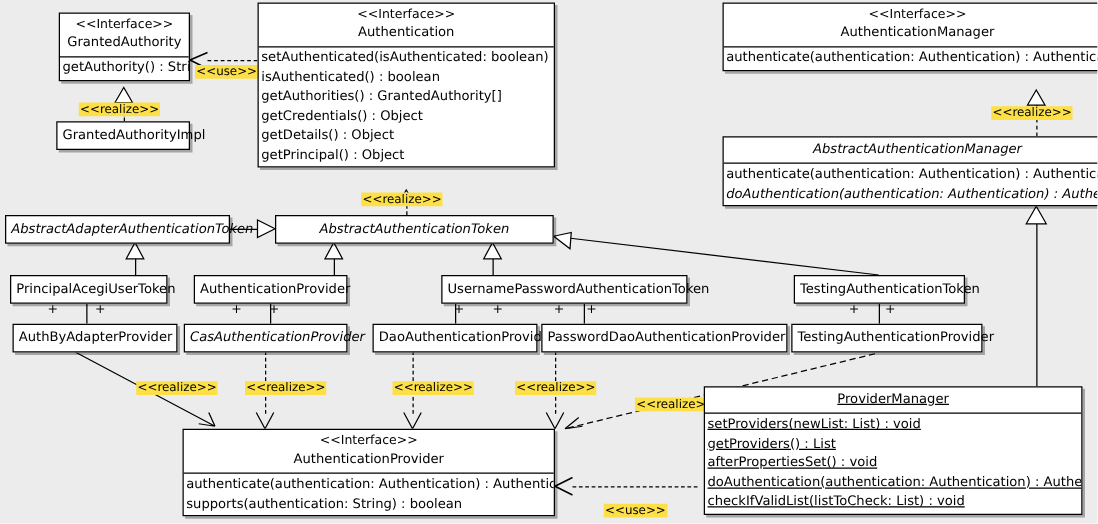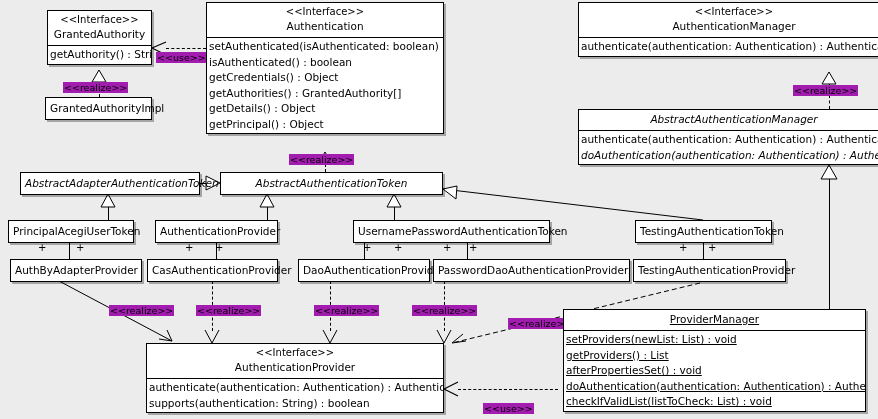--- a/index.html
+++ b/index.html
@@ -89,21 +89,21 @@
     line-height: 10px;
     color: #000;
     z-index: 3;
   }
   .edge-label {
     position: absolute;
     font-size: 9.5px;
     line-height: 11px;
     color: #000;
     white-space: nowrap;
-    background: #a21caf;
+    background: #fde047;
     padding: 0 1px;
     z-index: 4;
   }
   .svg-layer {
     position: absolute;
     left: 0; top: 0;
     width: 878px;
     height: 419px;
     z-index: 3;
     overflow: visible;
@@ -217,22 +217,22 @@
   </div>
 
   <div class="uml-class" style="left:206px; top:2px; width:238px;">
     <div class="uml-header">
       <span class="uml-stereotype">&lt;&lt;Interface&gt;&gt;</span>
       <span class="uml-name">Authentication</span>
     </div>
     <div class="uml-members">
       <span class="uml-member">setAuthenticated(isAuthenticated: boolean) : void</span>
       <span class="uml-member">isAuthenticated() : boolean</span>
+      <span class="uml-member">getAuthorities() : GrantedAuthority[]</span>
       <span class="uml-member">getCredentials() : Object</span>
-      <span class="uml-member">getAuthorities() : GrantedAuthority[]</span>
       <span class="uml-member">getDetails() : Object</span>
       <span class="uml-member">getPrincipal() : Object</span>
     </div>
   </div>
 
   <div class="uml-class" style="left:578px; top:2px; width:312px;">
     <div class="uml-header">
       <span class="uml-stereotype">&lt;&lt;Interface&gt;&gt;</span>
       <span class="uml-name">AuthenticationManager</span>
     </div>
@@ -244,21 +244,21 @@
   <div class="uml-class" style="left:578px; top:109px; width:312px;">
     <div class="uml-header">
       <span class="uml-name abstract">AbstractAuthenticationManager</span>
     </div>
     <div class="uml-members">
       <span class="uml-member">authenticate(authentication: Authentication) : Authentication</span>
       <span class="uml-member abstract">doAuthentication(authentication: Authentication) : Authentication</span>
     </div>
   </div>
 
-  <div class="uml-class compact" style="left:20px; top:172px; width:180px;">
+  <div class="uml-class compact" style="left:4px; top:172px; width:180px;">
     <div class="uml-header">
       <span class="uml-name abstract">AbstractAdapterAuthenticationToken</span>
     </div>
   </div>
 
   <div class="uml-class compact" style="left:220px; top:172px; width:223px;">
     <div class="uml-header">
       <span class="uml-name abstract">AbstractAuthenticationToken</span>
     </div>
   </div>
@@ -286,21 +286,21 @@
       <span class="uml-name">TestingAuthenticationToken</span>
     </div>
   </div>
 
   <div class="uml-class compact" style="left:10px; top:259px; width:132px;">
     <div class="uml-header">
       <span class="uml-name">AuthByAdapterProvider</span>
     </div>
   </div>
 
-  <div class="uml-class compact" style="left:147px; top:259px; width:131px;">
+  <div class="uml-class compact" style="left:147px; top:259px; width:131px;font-style:italic;">
     <div class="uml-header">
       <span class="uml-name">CasAuthenticationProvider</span>
     </div>
   </div>
 
   <div class="uml-class compact" style="left:298px; top:259px; width:132px;">
     <div class="uml-header">
       <span class="uml-name">DaoAuthenticationProvider</span>
     </div>
   </div>

